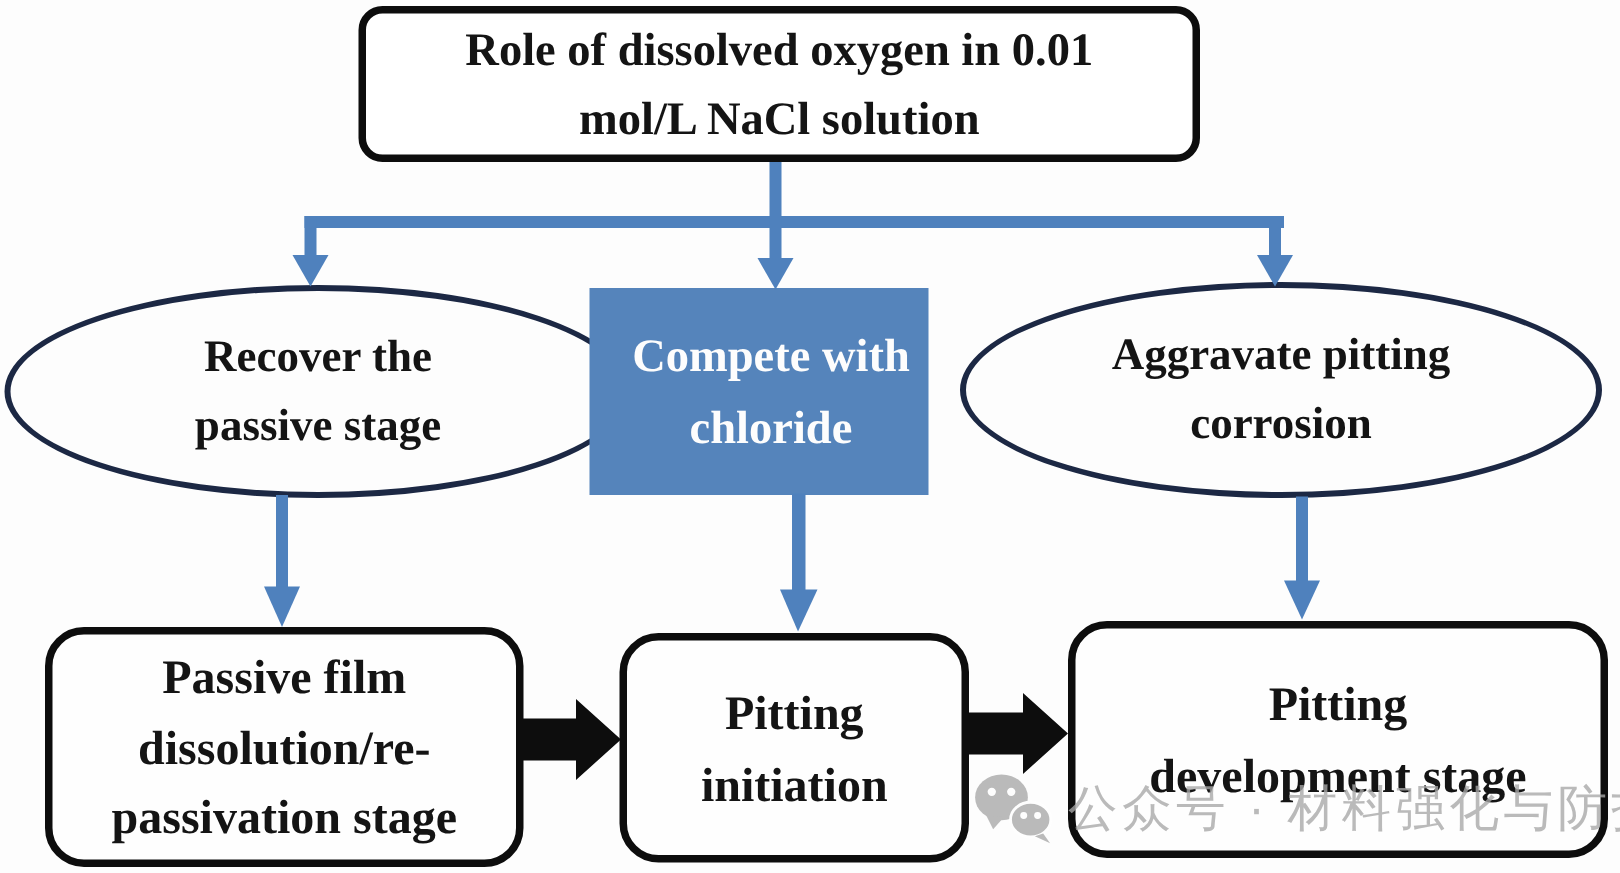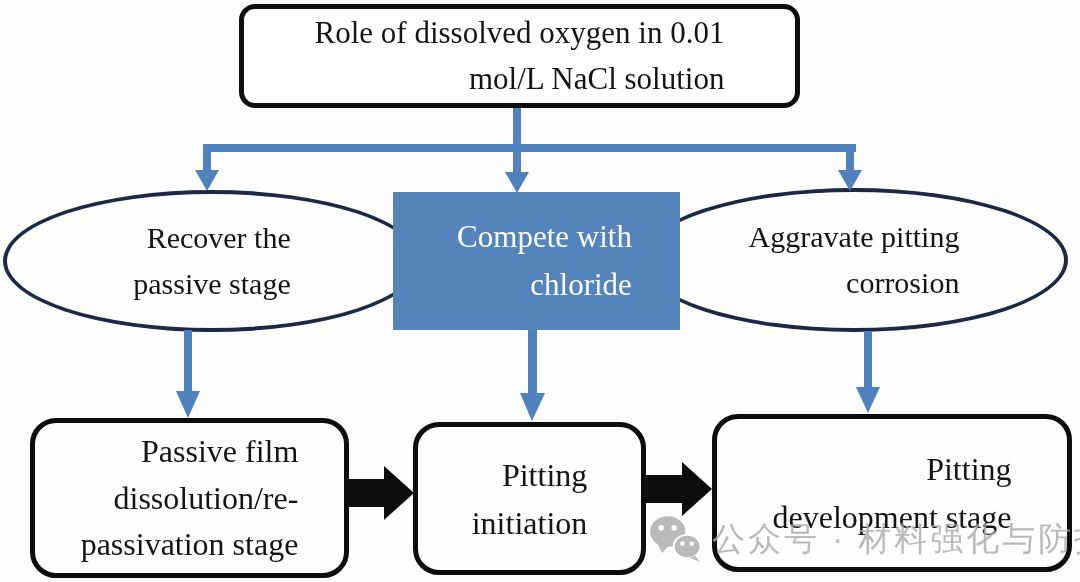--- a/index.html
+++ b/index.html
@@ -13,22 +13,22 @@
     height: 582px;
     background: #fdfdfd;
     overflow: hidden;
     font-family: "Liberation Serif", "DejaVu Serif", serif;
   }
   .node {
     position: absolute;
     display: flex;
     align-items: center;
     justify-content: center;
-    text-align: right;
-    font-weight: normal;
+    text-align: center;
+    font-weight: bold;
     color: var(--text-black, #141414);
     white-space: pre-line;
     box-sizing: border-box;
   }
   .title-box {
     left: 239px; top: 4px; width: 561px; height: 104px;
     background: #ffffff;
     border: 5px solid var(--box-outline, #0d0d0d);
     border-radius: 16px;
     font-size: 31px;
@@ -39,21 +39,21 @@
     border: 4px solid var(--node-outline, #1c2844);
     border-radius: 50%;
     background: #fdfdfd;
     font-size: 30px;
     line-height: 1.55;
     z-index: 1;
   }
   .ellipse-left  { left: 3px;   top: 190px; width: 418px; height: 142px; }
   .ellipse-right { left: 640px; top: 188px; width: 428px; height: 144px; }
   .blue-box {
-    left: 393px; top: 192px; width: 287px; height: 138px;
+    left: 393px; top: 192px; width: 226px; height: 138px;
     background: var(--box-blue, #5584bb);
     color: #fdfdfd;
     font-size: 31px;
     line-height: 1.55;
     z-index: 2;
     padding-left: 16px;
   }
   .stage-box {
     background: #fefefe;
     border: 5px solid var(--box-outline, #0d0d0d);

